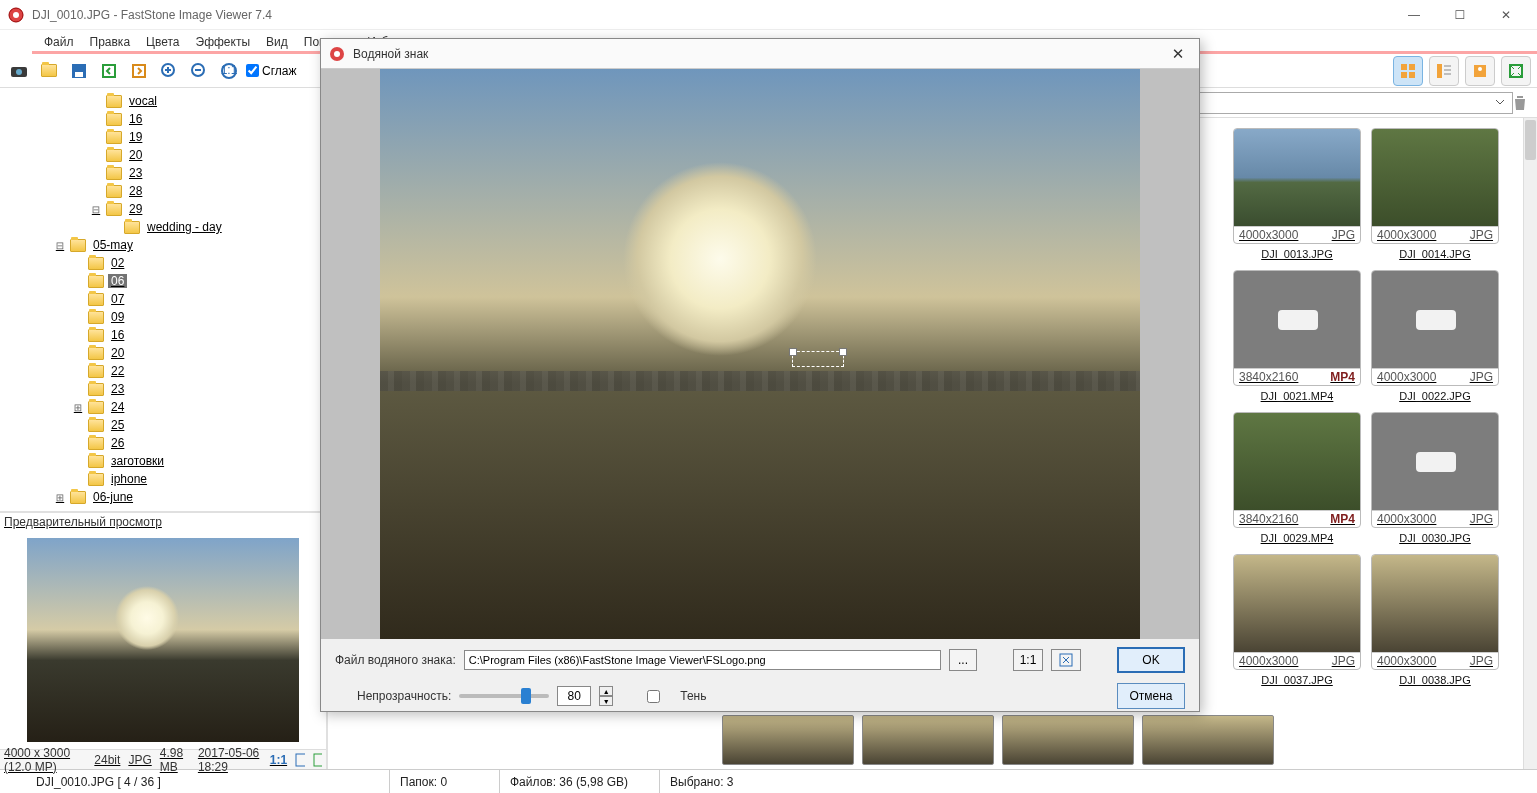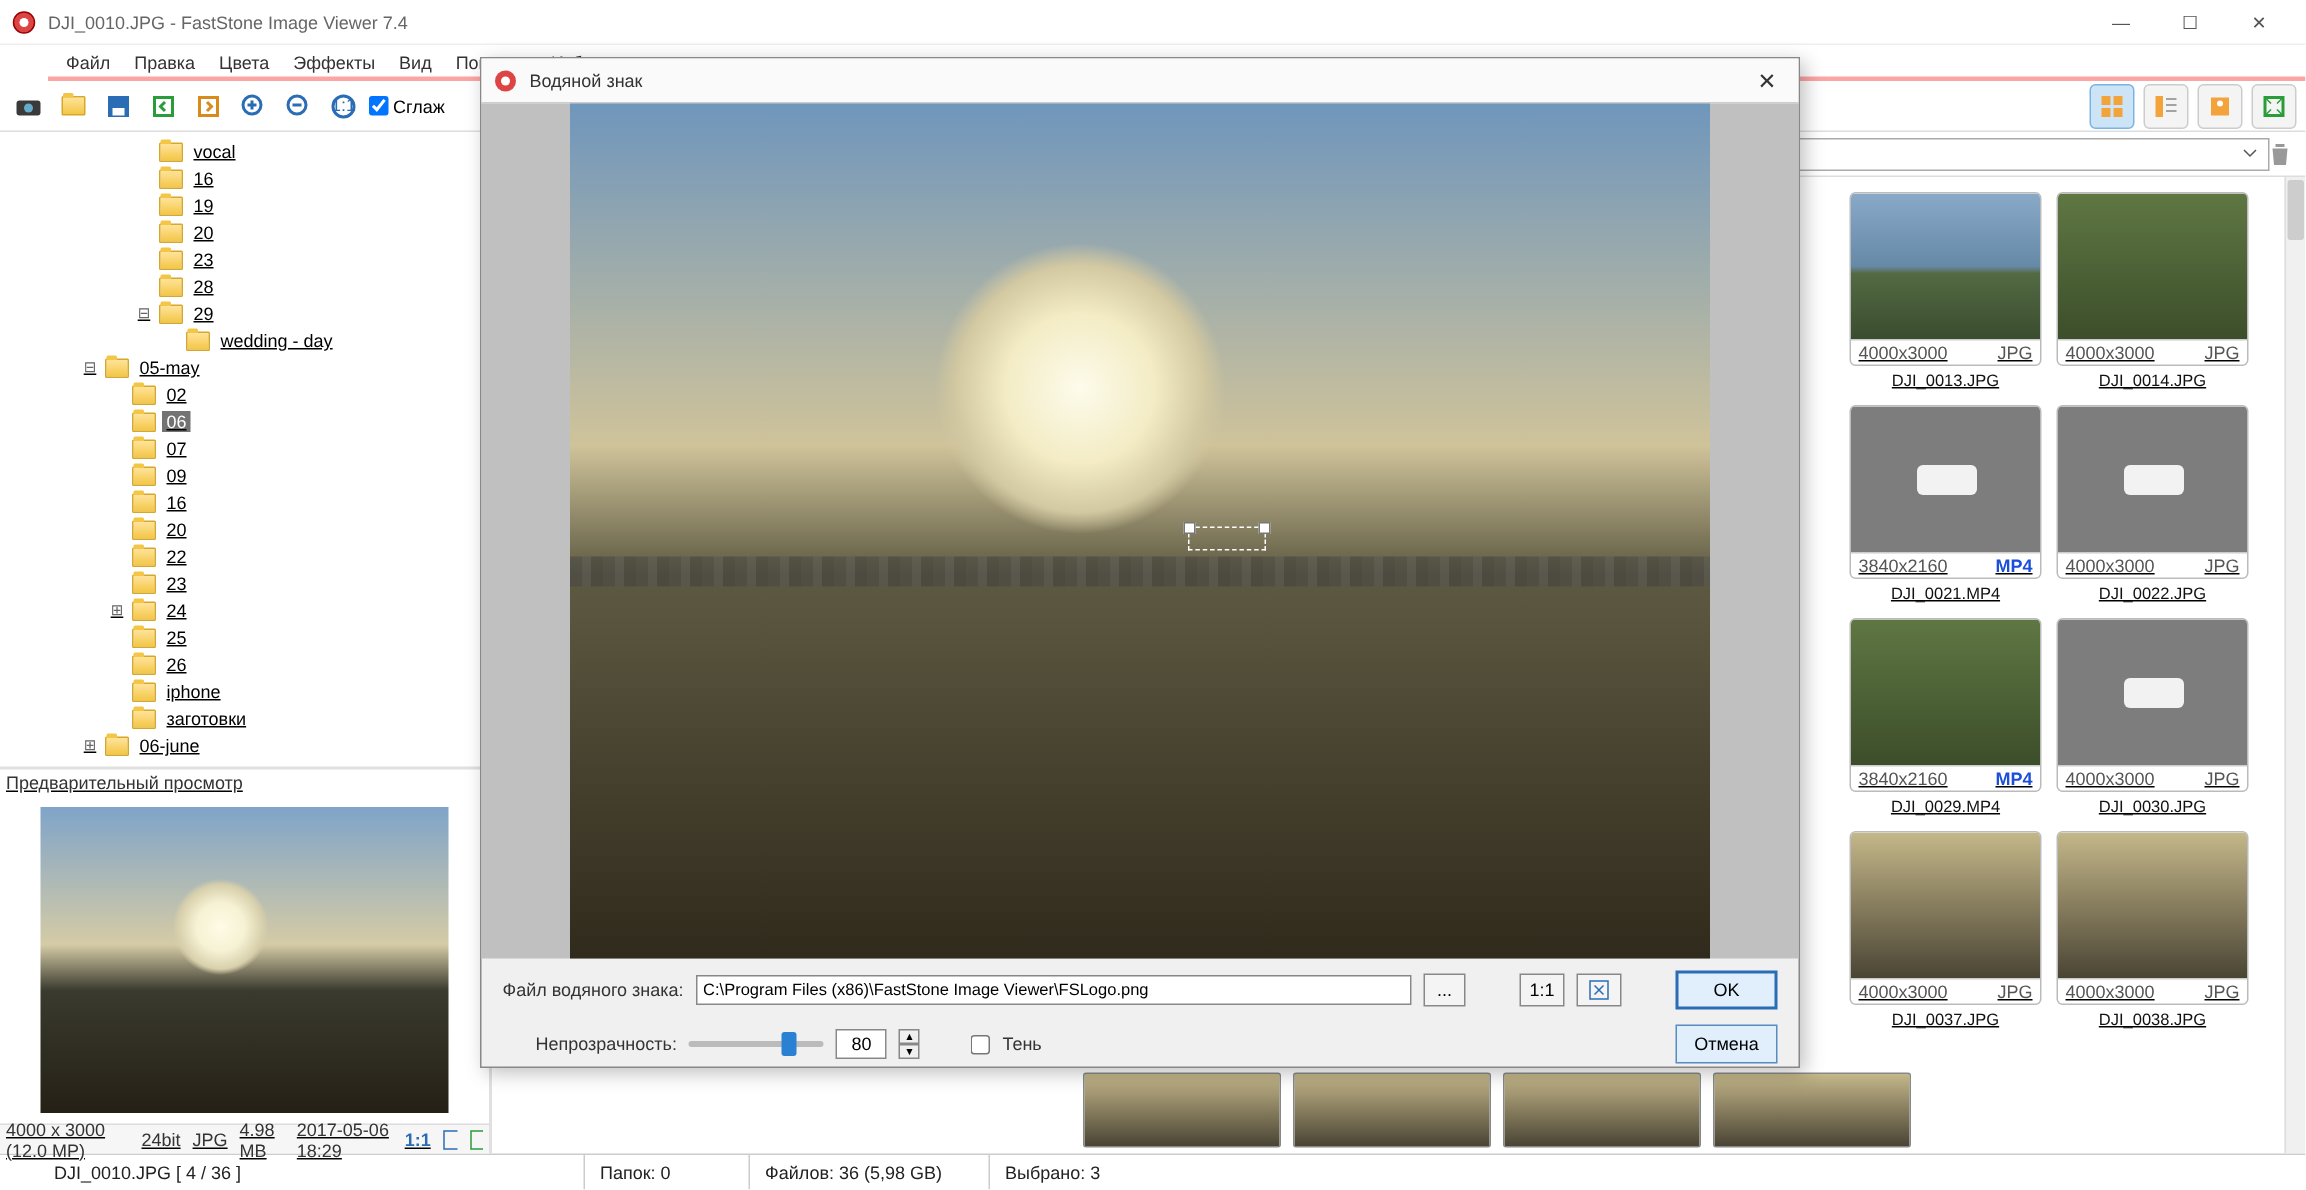--- a/index.html
+++ b/index.html
@@ -52,21 +52,21 @@
 .thumb-card { width: 128px; }
 .thumb-frame { width: 128px; height: 116px; border: 1px solid #bbb; border-radius: 4px; background: #fff; display: flex; flex-direction: column; overflow: hidden; }
 .thumb-frame.video { background: #fff; }
 .thumb-img { flex: 1; background: #556; }
 .thumb-img.aerial1 { background: linear-gradient(#88a9c8 0%,#6789a8 50%,#536a43 55%,#3a4d2f 100%); }
 .thumb-img.aerial2 { background: linear-gradient(#5f7743,#3c4e2a); }
 .thumb-img.car { background: #7d7d7d; position: relative; }
 .thumb-img.car::after{content:"";position:absolute;left:35%;top:40%;width:40px;height:20px;background:#f2f2f2;border-radius:4px;}
 .thumb-img.dusk { background: linear-gradient(#c4b789,#4a4434); }
 .thumb-meta { display: flex; justify-content: space-between; padding: 1px 5px; border-top: 1px solid #ccc; font-size: 10px; color: #555; }
-.thumb-meta .ext-mp4 { color: #1d4ed8; font-weight: bold; }
+.thumb-meta .ext-mp4 { color: #7f1d1d; font-weight: bold; }
 .thumb-name { text-align: center; padding-top: 4px; font-size: 11px; color: #111; }
 
 .vstrip { position: absolute; left: 390px; right: 0; bottom: 0; height: 54px; display: flex; gap: 8px; padding: 0 4px; }
 .vstrip-it { width: 132px; height: 50px; border: 1px solid #888; background: linear-gradient(#c4b789,#4a4434); border-radius: 2px; }
 
 .scrollbar-v { position: absolute; right:0; top:0; bottom:0; width:14px; background:#f0f0f0; border-left:1px solid #ddd; }
 .scrollbar-v .thumb { position:absolute; left:1px; right:1px; top:2px; height:40px; background:#cdcdcd; border-radius:2px; }
 
 
 .statusbar { height: 24px; border-top: 1px solid #ccc; display: flex; align-items: center; font-size: 11px; color: #222; }
@@ -327,27 +327,27 @@
         <div class="tree-row">
           <span class="tree-indent" style="width: 72px;"></span>
           <span class="tree-toggler"></span>
           <span class="folder-ic"></span>
           <span class="tree-label">26</span>
         </div>
         <div class="tree-row">
           <span class="tree-indent" style="width: 72px;"></span>
           <span class="tree-toggler"></span>
           <span class="folder-ic"></span>
+          <span class="tree-label">заготовки</span>
+        </div>
+        <div class="tree-row">
+          <span class="tree-indent" style="width: 72px;"></span>
+          <span class="tree-toggler"></span>
+          <span class="folder-ic"></span>
           <span class="tree-label">iphone</span>
-        </div>
-        <div class="tree-row">
-          <span class="tree-indent" style="width: 72px;"></span>
-          <span class="tree-toggler"></span>
-          <span class="folder-ic"></span>
-          <span class="tree-label">заготовки</span>
         </div>
         <div class="tree-row">
           <span class="tree-indent" style="width: 54px;"></span>
           <span class="tree-toggler">⊞</span>
           <span class="folder-ic"></span>
           <span class="tree-label">06-june</span>
         </div>
       </div>
     <div class="preview-hdr">Предварительный просмотр</div>
     <div class="preview-box">
@@ -523,21 +523,21 @@
       <label style="margin-left:22px">Непрозрачность:</label>
       <div class="range">
           <div class="knob"></div>
         </div>
       <input class="spin" value="80" style="">
       <div class="spin-btns">
           <div>▲</div>
           <div>▼</div>
         </div>
       <div style="width:18px"></div>
-      <label style="display:flex;align-items:flex-end;gap:8px">
+      <label style="display:flex;align-items:flex-end;gap:20px">
           <input type="checkbox" style="">
           <span>Тень</span>
         </label>
       <div style="flex:1"></div>
       <div class="dlg-btn">Отмена</div>
     </div>
   </div>
 </div>
 
 </body></html>

